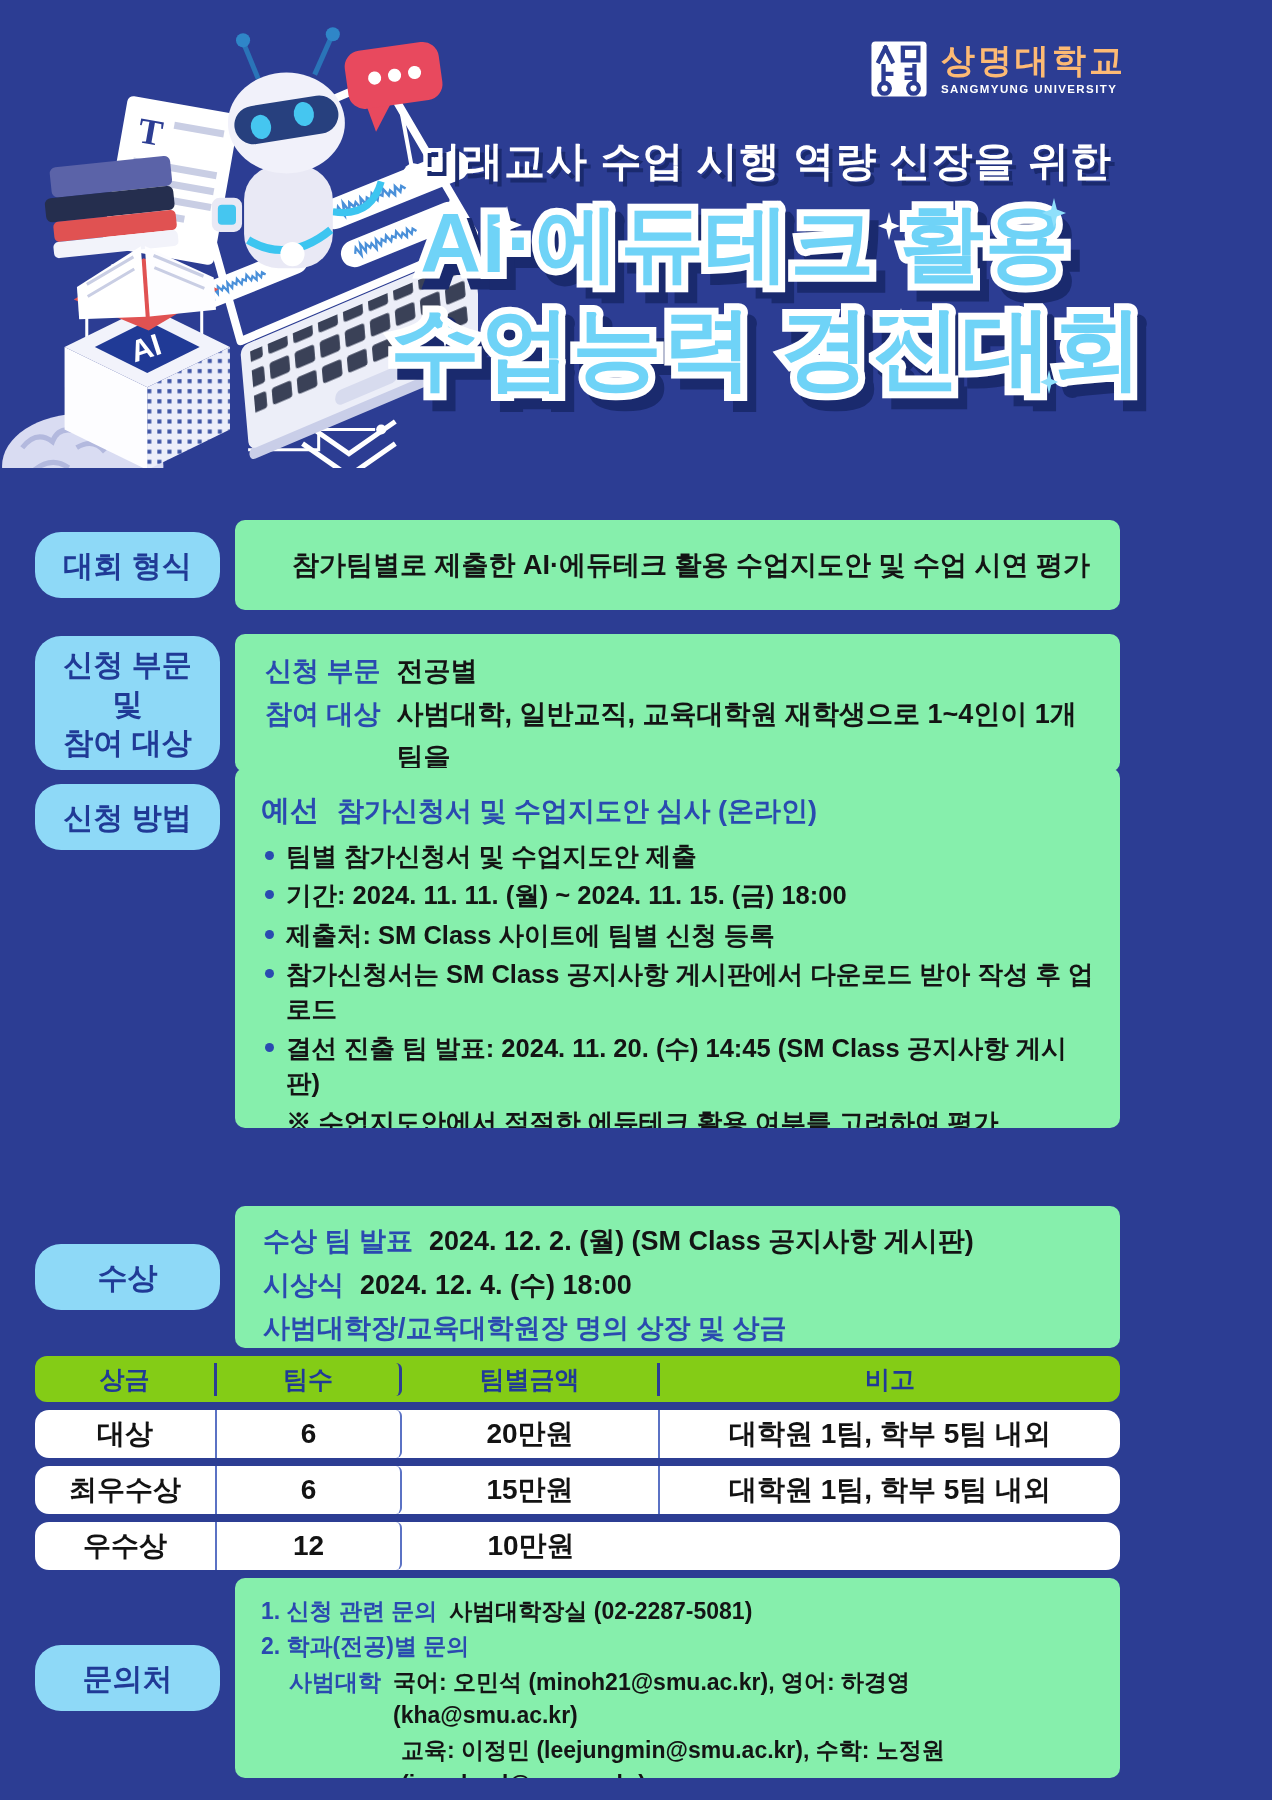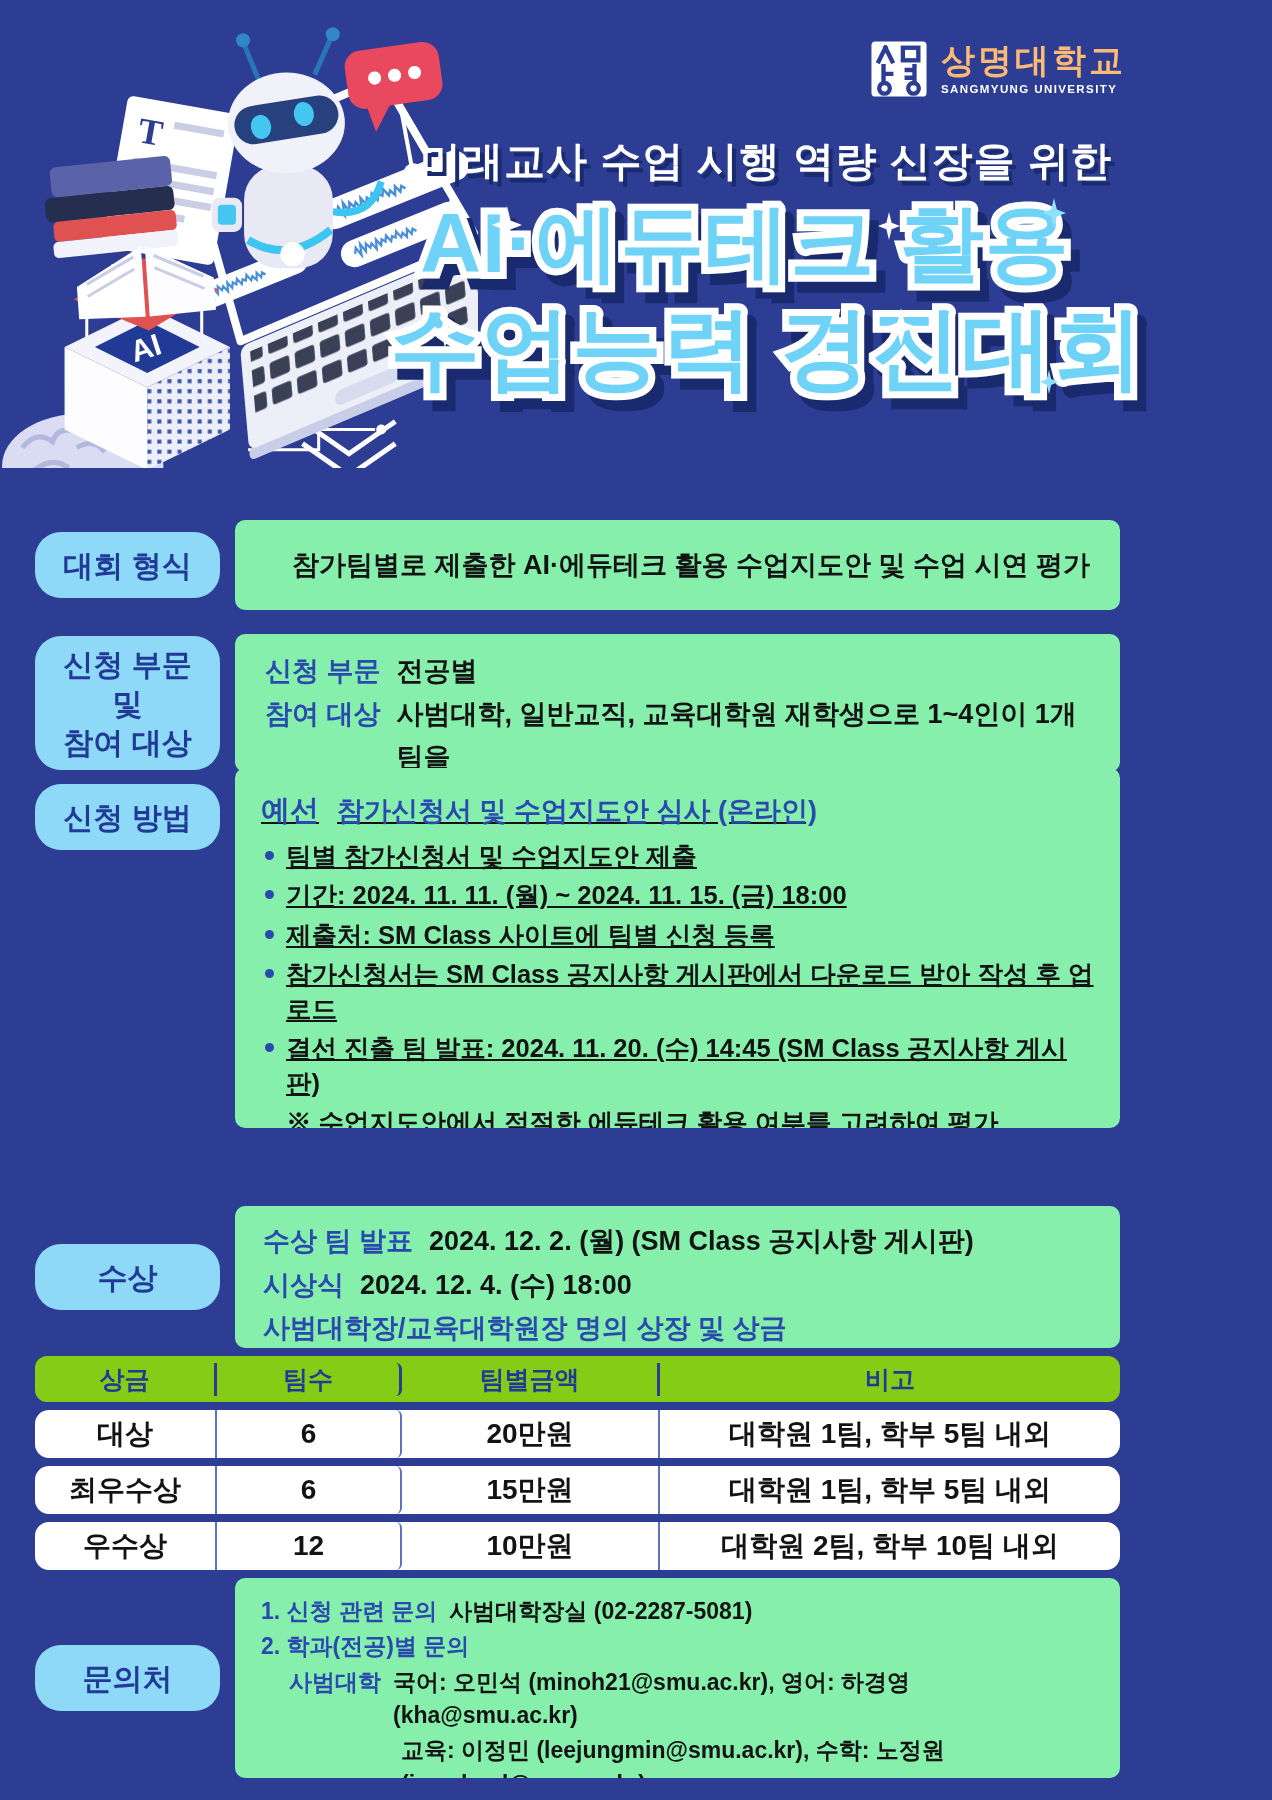--- a/index.html
+++ b/index.html
@@ -53,21 +53,21 @@
   #row-format  { top:500px;margin-top:20px; }
   #row-format  .row-label { height:66px; }
   #row-format  .row-content { height:90px; display:flex; align-items:center; padding:0 30px; font-size:27px; font-weight:700; }
 
   #row-apply   { top:634px; }
   #row-apply   .row-label { height:134px; }
   #row-apply   .row-content { height:138px; padding:16px 30px; font-size:27px; line-height:1.6; }
 
   #row-method  { top:768px; }
   #row-method  .row-label { height:66px; align-self:flex-start; margin-top:16px; }
-  #row-method  .row-content { height:360px; padding:21px 26px;text-decoration:underline; }
+  #row-method  .row-content { height:360px; padding:21px 26px; }
 
   #row-award   { top:1206px; }
   #row-award   .row-label { height:66px; }
   #row-award   .row-content { height:142px; padding:14px 28px; font-size:27px; line-height:1.62; }
 
   #row-contact { top:1578px; }
   #row-contact .row-label { height:66px; }
   #row-contact .row-content { height:200px; padding:15px 26px; font-size:23px; line-height:1.45; }
 
   .kv-line { display:flex; align-items:baseline; }
@@ -377,21 +377,20 @@
     <div class="pt-row">
       <div class="pt-cell c1">최우수상</div>
       <div class="pt-cell c2">6</div>
       <div class="pt-cell c3">15만원</div>
       <div class="pt-cell c4">대학원 1팀, 학부 5팀 내외</div>
     </div>
     <div class="pt-row">
       <div class="pt-cell c1">우수상</div>
       <div class="pt-cell c2">12</div>
       <div class="pt-cell c3">10만원</div>
-      <div class="pt-cell c4">대학원 2팀, 학부 10팀 내외</div>
     </div>
   </div>
 
   <div class="row" id="row-contact">
     <div class="row-label">
       <span>문의처</span>
     </div>
     <div class="row-content">
       <div class="c-line">
         <span class="blue-label">1. 신청 관련 문의</span>

